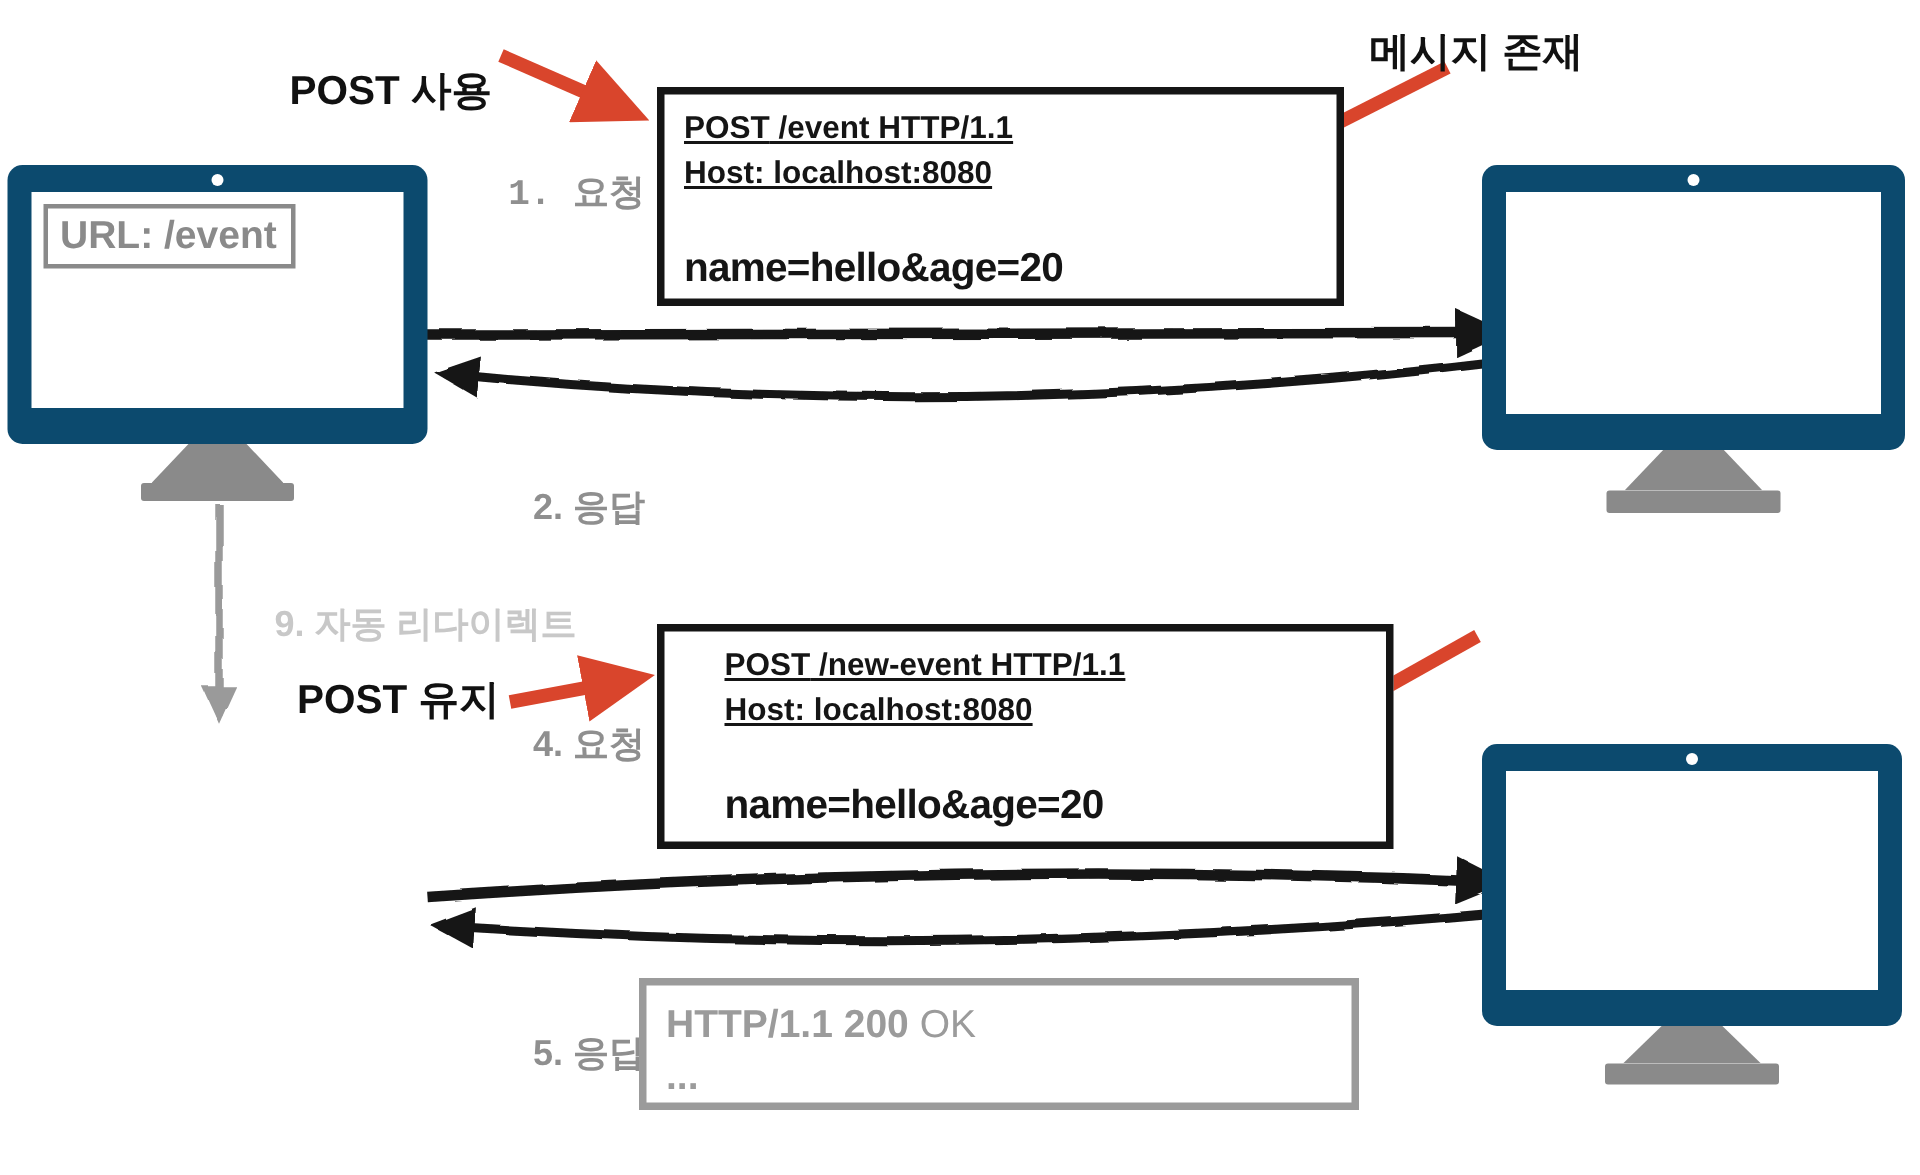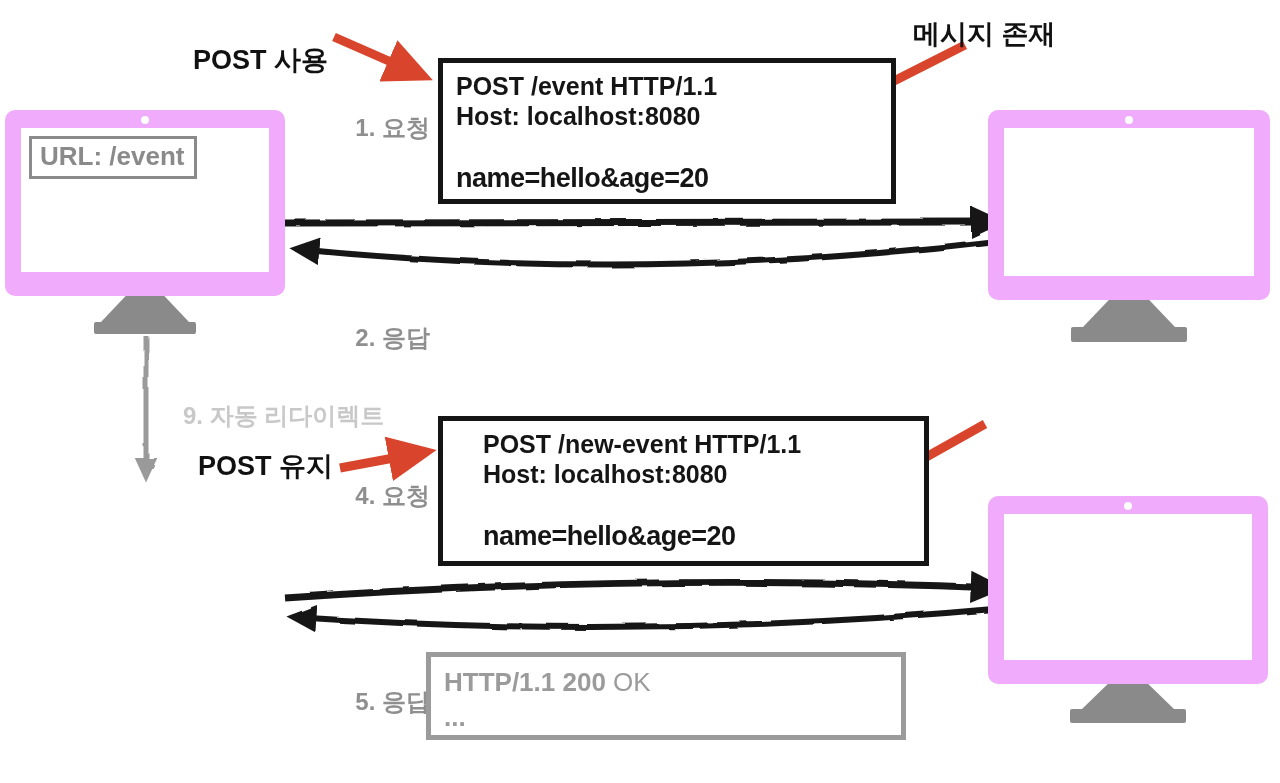--- a/index.html
+++ b/index.html
@@ -4,32 +4,32 @@
 <style>
   html,body{margin:0;padding:0;background:#fff;}
   .canvas{position:relative;width:1280px;height:783px;background:#fff;overflow:hidden;
           font-family:"Liberation Sans","DejaVu Sans",sans-serif;}
 
   
   svg.arrows{position:absolute;left:0;top:0;width:1280px;height:783px;pointer-events:none;}
 
   
   .monitor{position:absolute;}
-  .bezel{position:relative;background:#f0abfc;border-radius:10px;width:100%;}
+  .bezel{position:relative;background:#0c4a6e;border-radius:10px;width:100%;}
   .screen{position:absolute;left:16px;right:16px;top:18px;bottom:24px;background:#fff;}
   .camera{position:absolute;top:6px;left:50%;margin-left:-4px;width:8px;height:8px;border-radius:50%;background:#fff;}
   .neck{margin:0 auto;background:#8a8a8a;clip-path:polygon(28% 0,72% 0,100% 100%,0 100%);}
   .base{margin:0 auto;background:#8a8a8a;border-radius:2px;}
   .url-box{position:absolute;left:8px;top:8px;border:3px solid #8a8a8a;padding:2px 10px 4px 8px;
            font-size:26px;font-weight:700;color:#8a8a8a;white-space:nowrap;}
 
   
   .http-box{position:absolute;background:#fff;border:5px solid #151515;padding:8px 13px;
             color:#151515;line-height:30px;}
-  .http-box .rq{font-size:25px;font-weight:600;}
+  .http-box .rq{font-size:21px;font-weight:600;text-decoration:underline;}
   .http-box .heavy{font-weight:800;}
   .http-box .body-line{font-size:27px;font-weight:800;margin-top:32px;letter-spacing:-0.5px;}
   .http-box.resp{line-height:35px;}
   .http-box.resp .ln{font-size:26px;font-weight:600;}
   .http-box.muted{border-color:#9b9b9b;color:#9b9b9b;}
   .http-box.muted .reason{font-weight:400;}
 
   
   .black-label{position:absolute;font-size:27px;font-weight:800;color:#111;white-space:nowrap;}
   .step-label{position:absolute;width:95px;text-align:right;font-size:24px;font-weight:700;color:#8f8f8f;white-space:nowrap;}
@@ -101,21 +101,21 @@
       <div class="screen"></div>
     </div>
     <div class="neck" style="width:92px;height:25px;"></div>
     <div class="base" style="width:116px;height:14px;"></div>
   </div>
 
   <div class="black-label" style="left:193px;top:14px;margin-top:28px;">POST 사용</div>
   <div class="black-label" style="left:913px;top:16px;text-align:right;">메시지 존재</div>
   <div class="black-label" style="left:198px;top:448px;">POST 유지</div>
 
-  <div class="step-label" style="left:335px;top:112px;">1. 요청</div>
+  <div class="step-label" style="left:335px;top:112px;font-family:Liberation Mono, monospace;">1. 요청</div>
   <div class="step-label" style="left:335px;top:322px;">2. 응답</div>
   <div class="step-label light" style="left:183px;top:400px;">9. 자동 리다이렉트</div>
   <div class="step-label" style="left:335px;top:480px;">4. 요청</div>
   <div class="step-label" style="left:335px;top:686px;">5. 응답</div>
 
   <div class="http-box" style="left:438px;top:58px;width:422px;height:120px;">
     <div class="rq"><span class="heavy">POST</span><span> /event HTTP/1.1</span></div>
     <div class="rq">Host: localhost:8080</div>
     <div class="body-line">name=hello&amp;age=20</div>
   </div>

